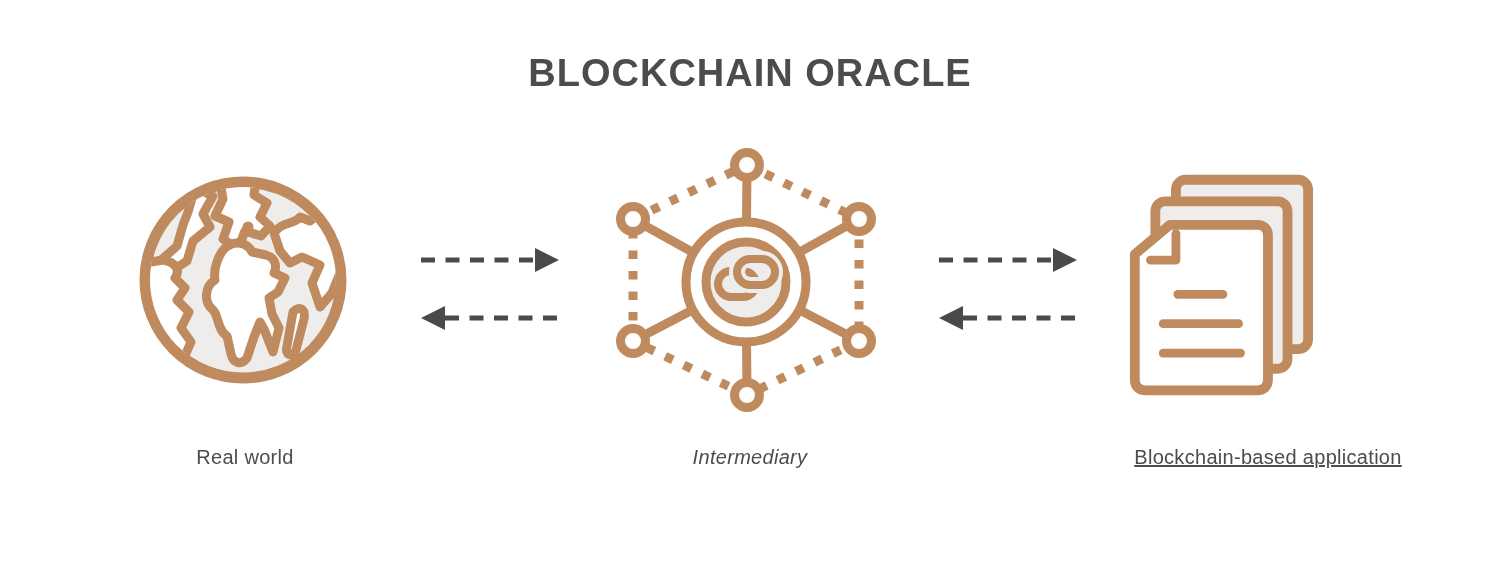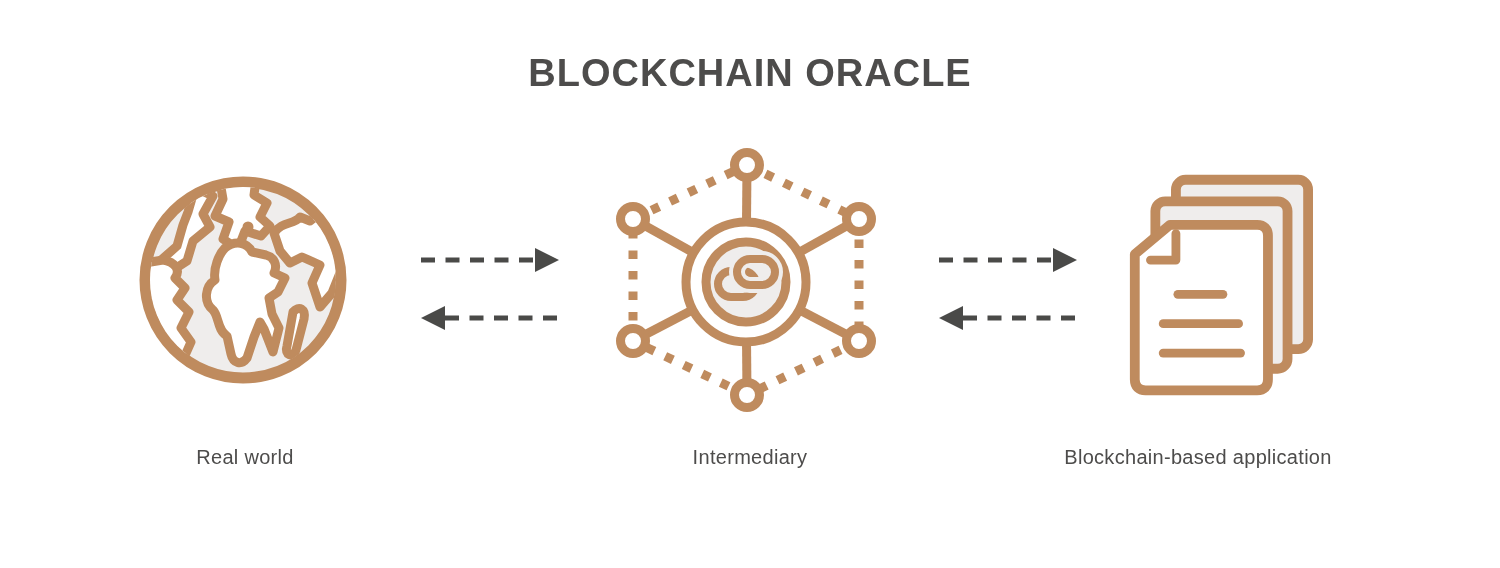--- a/index.html
+++ b/index.html
@@ -20,22 +20,22 @@
     position:absolute;left:0;top:52px;width:1500px;
     text-align:center;font-size:38px;font-weight:700;
     letter-spacing:1px;color:var(--text-dark);
   }
   .node-label{
     position:absolute;width:320px;top:441px;
     text-align:center;font-size:20px;line-height:33px;
     font-weight:500;letter-spacing:0.3px;color:var(--text-dark);
   }
   .label-real{left:85px;}
-  .label-intermediary{left:590px;}
-  .label-app{left:1038px;}
+  .label-intermediary{left:590px;font-style:italic;}
+  .label-app{left:1108px;text-decoration:underline;}
   .icon{position:absolute;display:block;}
   .globe-pos{left:133px;top:170px;}
   .network-pos{left:611px;top:147px;}
   .docs-pos{left:1121px;top:168px;}
   .arrow{position:absolute;display:block;}
   .a1f{left:419px;top:246px;}
   .a1b{left:419px;top:304px;}
   .a2f{left:937px;top:246px;}
   .a2b{left:937px;top:304px;}
   

